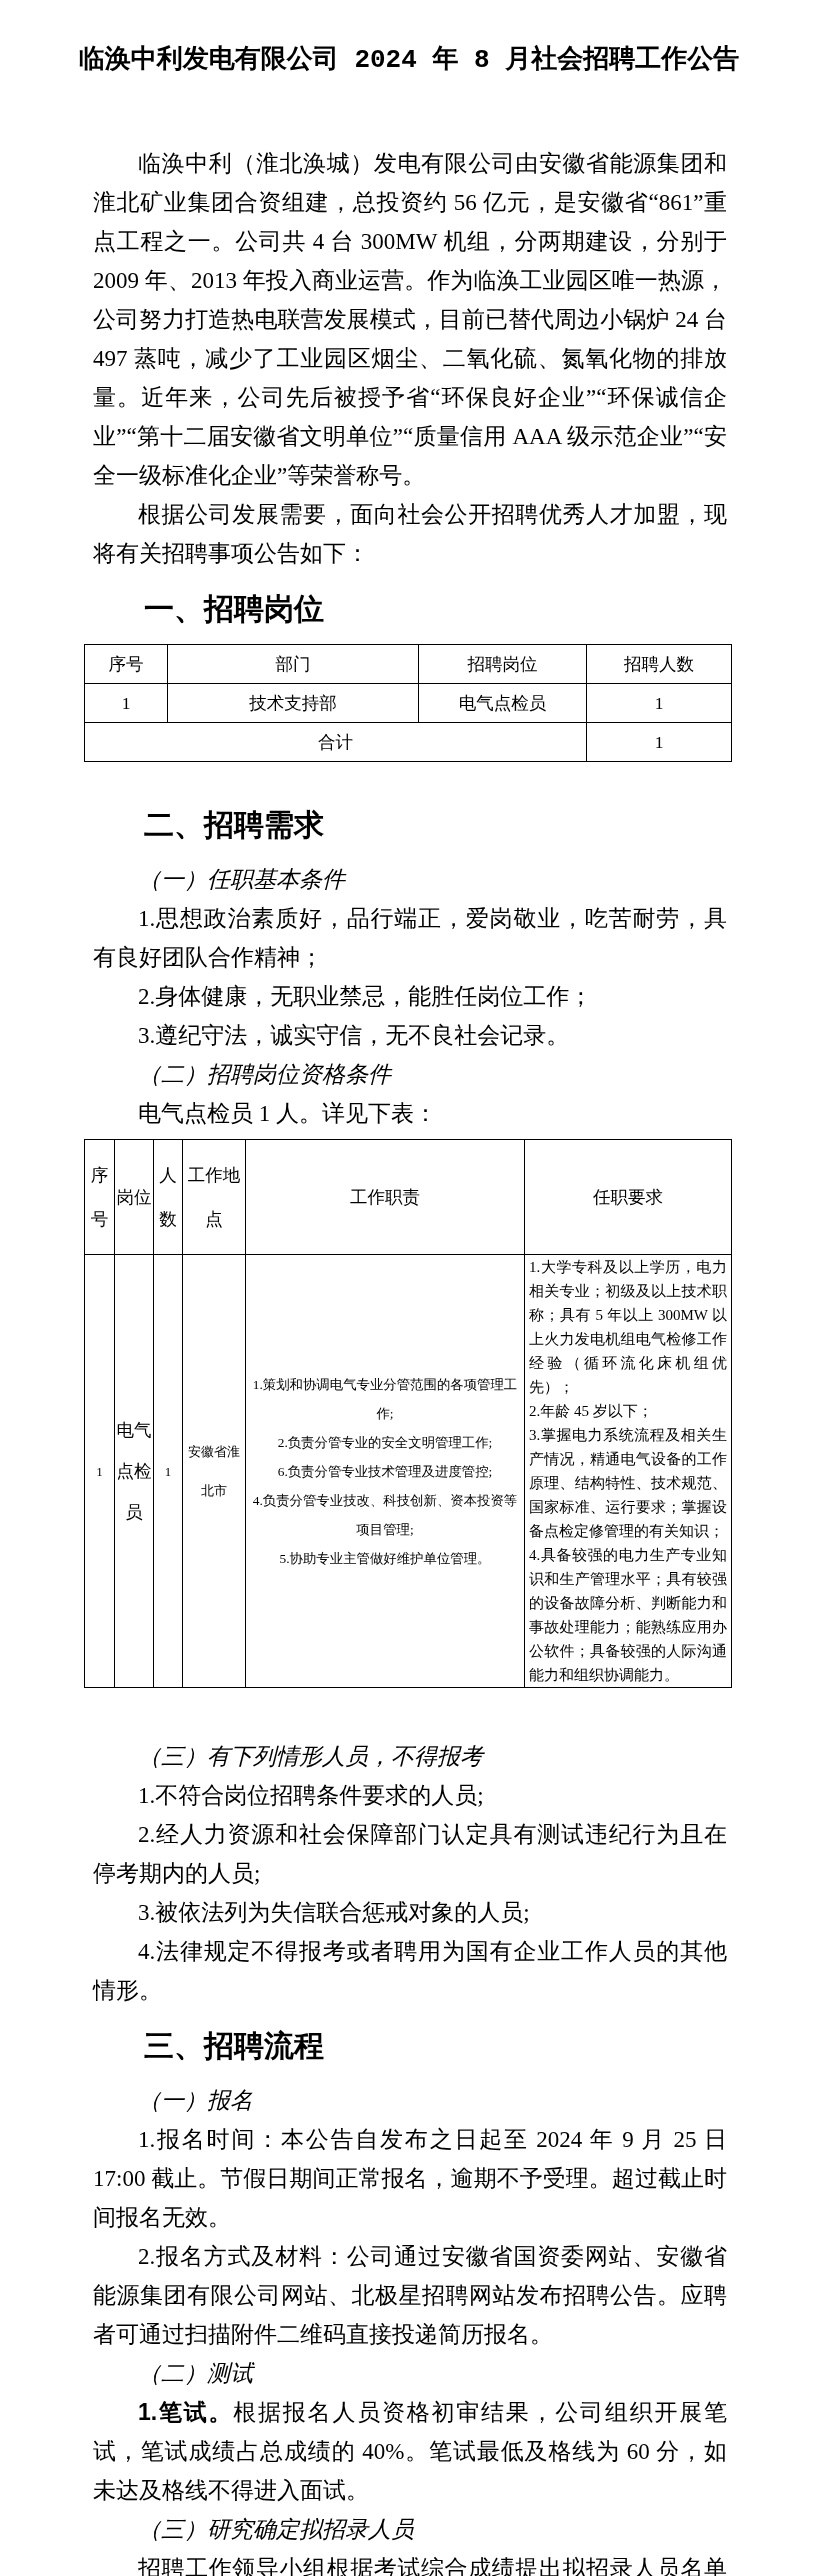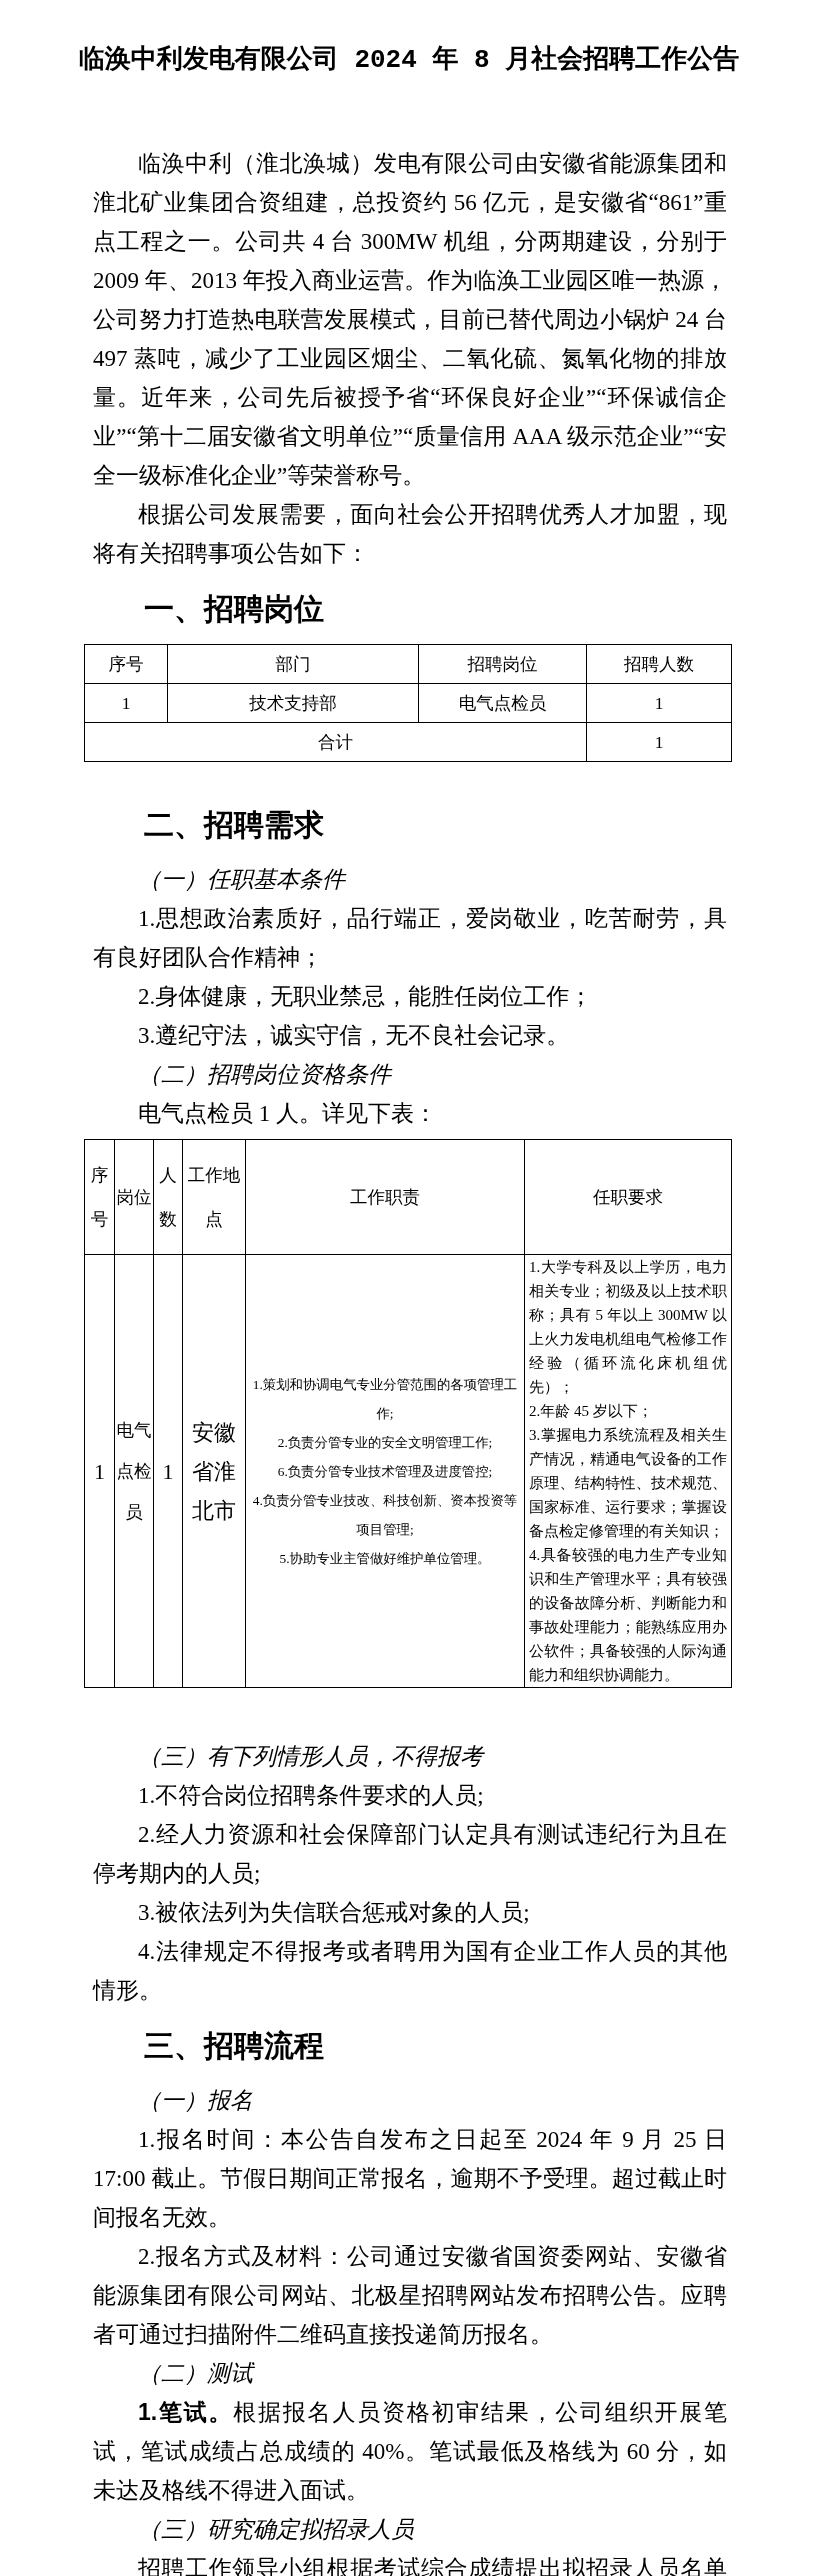--- a/index.html
+++ b/index.html
@@ -48,21 +48,21 @@
   .t2 th{font-size:17.5px;text-align:center;vertical-align:middle;line-height:44px;word-break:break-all;}
   .t2 .h-row{height:115px;}
   .t2 .b-row{height:386px;}
   .t2 .c2-seq{width:29px;}
   .t2 .c2-post{width:38px;}
   .t2 .c2-num{width:28px;}
   .t2 .c2-loc{width:62px;}
   .t2 .c2-duty{width:278px;}
   .t2 .c2-req{width:206px;}
   .t2 td{vertical-align:middle;}
-  .cell-center{text-align:center;font-size:22px;line-height:39px;word-break:break-all;}
+  .cell-center{text-align:center;font-size:13px;line-height:39px;word-break:break-all;}
   .cell-post{text-align:center;font-size:17.5px;line-height:41px;word-break:break-all;}
   .cell-duty{padding:0 5.2px;}
   .cell-duty p{margin:0;font-size:13.4px;line-height:29px;text-align:center;}
   .cell-req{padding:0 4.1px;}
   .cell-req p{margin:0;font-size:15px;line-height:24px;text-align:justify;}
 </style>
 </head>
 <body>
 
 <div class="page">

